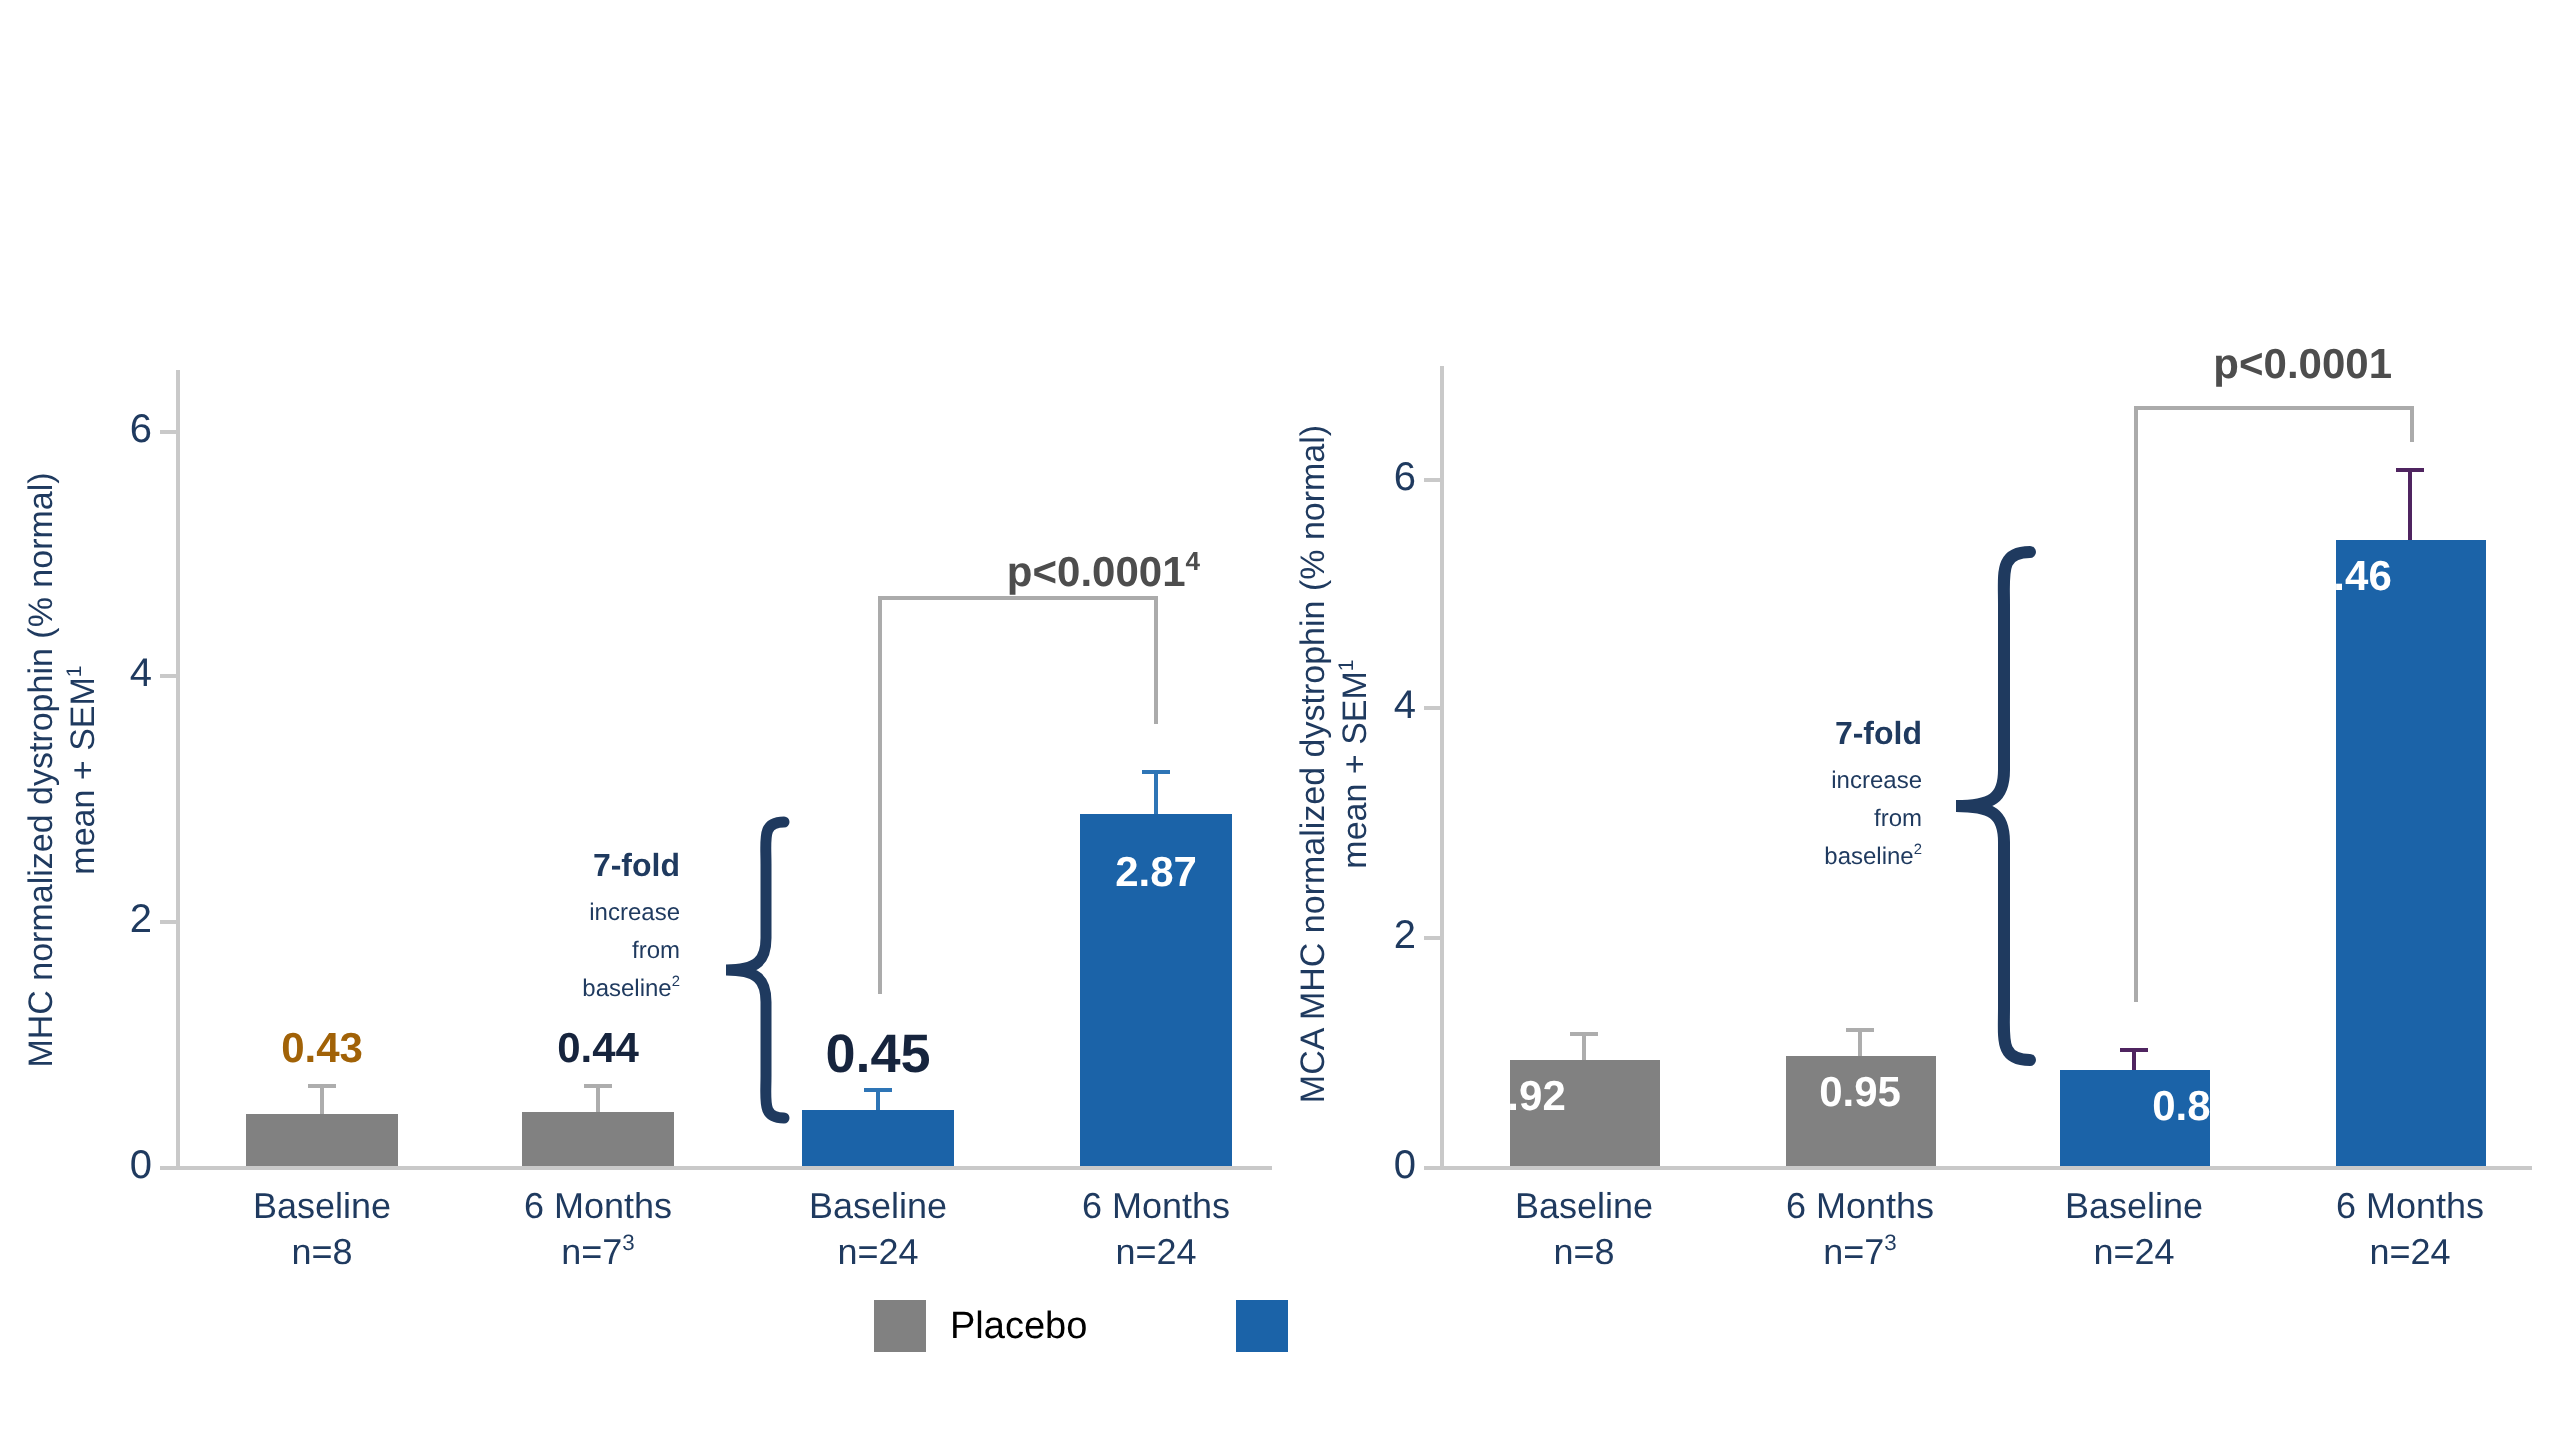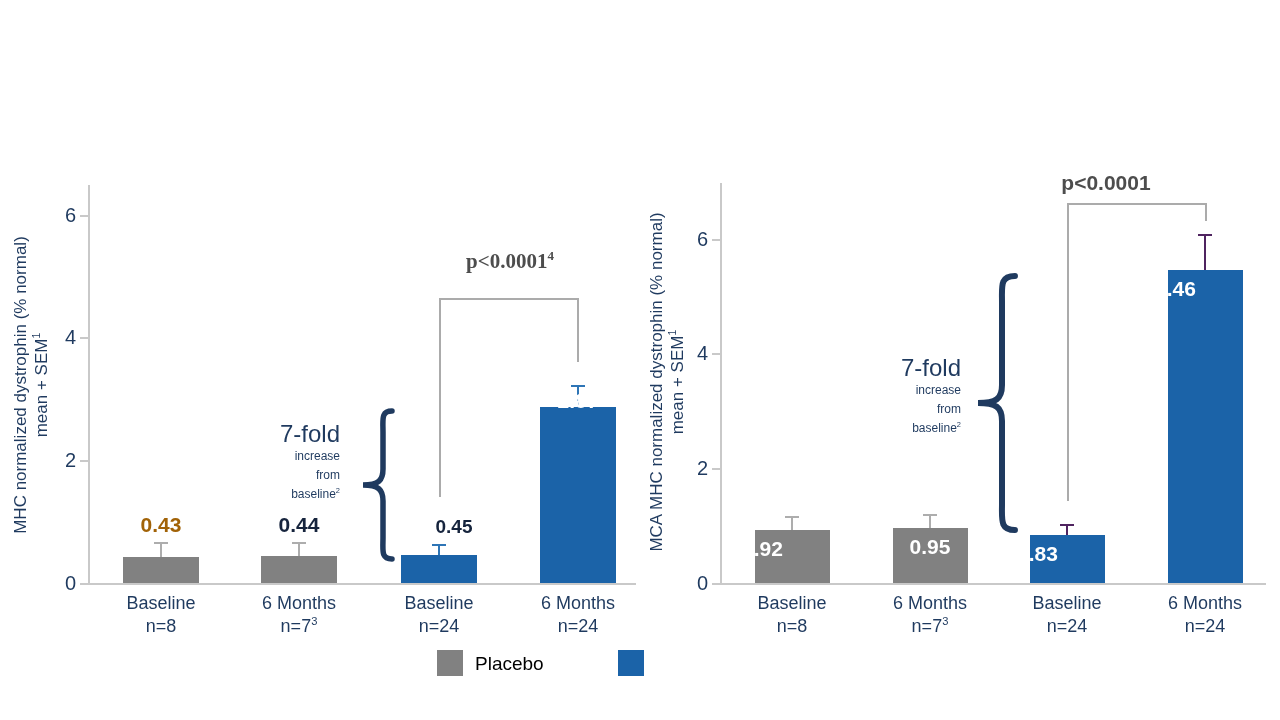--- a/index.html
+++ b/index.html
@@ -3,24 +3,24 @@
 <meta charset="utf-8">
 <style>
   html,body{margin:0;padding:0;background:#ffffff;}
   #stage{position:relative;width:1280px;height:720px;background:#ffffff;overflow:hidden;
          font-family:"Liberation Sans", sans-serif;}
   #stage div{box-sizing:border-box;}
   .abs{position:absolute;}
   .chart-title{position:absolute;text-align:center;font-size:24px;font-weight:bold;color:#1C63AC;}
   .y-axis-label{position:absolute;text-align:center;font-size:17px;line-height:21px;color:#1F3A5F;
                 transform:rotate(-90deg);}
-  .pvalue{position:absolute;text-align:center;font-size:21px;font-weight:bold;color:#4D4D4D;}
+  .pvalue{position:absolute;text-align:right;font-size:21px;font-weight:bold;color:#4D4D4D;}
   .sig-line{position:absolute;background:#ABABAB;}
   .fold-annotation{position:absolute;text-align:right;color:#1F3A5F;}
-  .fold-headline{font-size:24px;font-weight:normal;line-height:26px;}
+  .fold-headline{font-size:16px;font-weight:bold;line-height:26px;}
   .fold-line{font-size:12px;line-height:19px;}
   .legend-label{position:absolute;font-size:19px;line-height:26px;}
   .swatch{position:absolute;width:26px;height:26px;}
   sup{font-size:0.62em;vertical-align:super;line-height:0;}
 </style>
 </head>
 <body>
 
 <div id="stage">
 
@@ -29,21 +29,21 @@
   <div class="y-axis-label" style="left:-183px;top:363px;width:430px;height:44px;">
     <div>MHC normalized dystrophin (% normal)</div>
     <div><span>mean + SEM</span><sup>1</sup></div>
   </div>
 
   <div class="y-axis-label" style="left:453px;top:360px;width:430px;height:44px;">
     <div>MCA MHC normalized dystrophin (% normal)</div>
     <div><span>mean + SEM</span><sup>1</sup></div>
   </div>
 
-  <div class="pvalue" style="left:420px;top:249px;width:180px;font-family:Liberation Serif, serif;"><span>p&lt;0.0001</span><sup>4</sup></div>
+  <div class="pvalue" style="left:420px;top:275px;width:180px;"><span>p&lt;0.0001</span><sup>4</sup></div>
   <div class="sig-line" style="left:439px;top:298px;width:139px;height:2px;"></div>
   <div class="sig-line" style="left:439px;top:298px;width:2px;height:199px;"></div>
   <div class="sig-line" style="left:577px;top:298px;width:2px;height:64px;"></div>
 
   <div class="pvalue" style="left:1016px;top:171px;width:180px;"><span>p&lt;0.0001</span><sup></sup></div>
   <div class="sig-line" style="left:1067px;top:203px;width:139px;height:2px;"></div>
   <div class="sig-line" style="left:1067px;top:203px;width:2px;height:298px;"></div>
   <div class="sig-line" style="left:1205px;top:203px;width:2px;height:18px;"></div>
 
   <div class="fold-annotation" style="left:180px;top:421px;width:160px;">
@@ -92,29 +92,29 @@
     <div style="position: absolute; left: 298px; top: 543.704px; width: 2px; height: 12.28px; background: rgb(173, 173, 173);"></div>
     <div style="position: absolute; left: 292px; top: 541.704px; width: 14px; height: 2px; background: rgb(173, 173, 173);"></div>
     <div style="position: absolute; left: 249px; top: 511.704px; width: 100px; text-align: center; font-weight: bold; font-size: 21px; line-height: 26px; color: rgb(22, 36, 61);">0.44</div>
     <div style="position: absolute; left: 234px; top: 592px; width: 130px; text-align: center; font-size: 18px; line-height: 23px; color: rgb(31, 58, 95);">
       <div>6 Months</div>
       <div>n=7<sup>3</sup></div>
     </div>
     <div style="position: absolute; left: 401px; top: 555.37px; width: 76px; height: 27.63px; background: rgb(27, 99, 168);"></div>
     <div style="position: absolute; left: 438px; top: 545.546px; width: 2px; height: 9.824px; background: rgb(46, 117, 182);"></div>
     <div style="position: absolute; left: 432px; top: 543.546px; width: 14px; height: 2px; background: rgb(46, 117, 182);"></div>
-    <div style="position: absolute; left: 404px; top: 513.546px; width: 100px; text-align: center; font-weight: bold; font-size: 19px; line-height: 26px; color: rgb(22, 36, 61);">0.45</div>
+    <div style="position: absolute; left: 389px; top: 513.546px; width: 100px; text-align: center; font-weight: bold; font-size: 27px; line-height: 26px; color: rgb(22, 36, 61);">0.45</div>
     <div style="position: absolute; left: 374px; top: 592px; width: 130px; text-align: center; font-size: 18px; line-height: 23px; color: rgb(31, 58, 95);">
       <div>Baseline</div>
       <div>n=24</div>
     </div>
     <div style="position: absolute; left: 540px; top: 406.782px; width: 76px; height: 176.218px; background: rgb(27, 99, 168);"></div>
     <div style="position: absolute; left: 577px; top: 386.52px; width: 2px; height: 20.262px; background: rgb(46, 117, 182);"></div>
     <div style="position: absolute; left: 571px; top: 384.52px; width: 14px; height: 2px; background: rgb(46, 117, 182);"></div>
-    <div style="position: absolute; left: 528px; top: 388px; width: 100px; text-align: center; font-weight: bold; font-size: 21px; line-height: 26px; color: rgb(255, 255, 255);">2.87</div>
+    <div style="position: absolute; left: 528px; top: 424px; width: 100px; text-align: center; font-weight: bold; font-size: 21px; line-height: 26px; color: rgb(255, 255, 255);">2.87</div>
     <div style="position: absolute; left: 513px; top: 592px; width: 130px; text-align: center; font-size: 18px; line-height: 23px; color: rgb(31, 58, 95);">
       <div>6 Months</div>
       <div>n=24</div>
     </div>
     <div style="position: absolute; left: 720px; top: 183px; width: 2px; height: 402px; background: rgb(201, 201, 201);"></div>
     <div style="position: absolute; left: 720px; top: 583px; width: 546px; height: 2px; background: rgb(201, 201, 201);"></div>
     <div style="position: absolute; left: 712px; top: 583px; width: 8px; height: 2px; background: rgb(201, 201, 201);"></div>
     <div style="position: absolute; left: 666px; top: 570px; width: 42px; height: 26px; line-height: 26px; text-align: right; color: rgb(31, 58, 95); font-size: 20px;">0</div>
     <div style="position: absolute; left: 712px; top: 468.2px; width: 8px; height: 2px; background: rgb(201, 201, 201);"></div>
     <div style="position: absolute; left: 666px; top: 455.2px; width: 42px; height: 26px; line-height: 26px; text-align: right; color: rgb(31, 58, 95); font-size: 20px;">2</div>
@@ -134,21 +134,21 @@
     <div style="position: absolute; left: 929px; top: 516.416px; width: 2px; height: 12.054px; background: rgb(173, 173, 173);"></div>
     <div style="position: absolute; left: 923px; top: 514.416px; width: 14px; height: 2px; background: rgb(173, 173, 173);"></div>
     <div style="position: absolute; left: 880px; top: 534.47px; width: 100px; text-align: center; font-weight: bold; font-size: 21px; line-height: 26px; color: rgb(255, 255, 255);">0.95</div>
     <div style="position: absolute; left: 865px; top: 592px; width: 130px; text-align: center; font-size: 18px; line-height: 23px; color: rgb(31, 58, 95);">
       <div>6 Months</div>
       <div>n=7<sup>3</sup></div>
     </div>
     <div style="position: absolute; left: 1029.5px; top: 535.358px; width: 75px; height: 47.642px; background: rgb(27, 99, 168);"></div>
     <div style="position: absolute; left: 1066px; top: 526.174px; width: 2px; height: 9.184px; background: rgb(79, 36, 96);"></div>
     <div style="position: absolute; left: 1060px; top: 524.174px; width: 14px; height: 2px; background: rgb(79, 36, 96);"></div>
-    <div style="position: absolute; left: 1017px; top: 541.358px; width: 100px; text-align: left; font-weight: bold; font-size: 21px; line-height: 26px; color: rgb(255, 255, 255);">0.83</div>
+    <div style="position: absolute; left: 1017px; top: 541.358px; width: 100px; text-align: right; font-weight: bold; font-size: 21px; line-height: 26px; color: rgb(255, 255, 255);">0.83</div>
     <div style="position: absolute; left: 1002px; top: 592px; width: 130px; text-align: center; font-size: 18px; line-height: 23px; color: rgb(31, 58, 95);">
       <div>Baseline</div>
       <div>n=24</div>
     </div>
     <div style="position: absolute; left: 1167.5px; top: 269.596px; width: 75px; height: 313.404px; background: rgb(27, 99, 168);"></div>
     <div style="position: absolute; left: 1204px; top: 235.73px; width: 2px; height: 33.866px; background: rgb(79, 36, 96);"></div>
     <div style="position: absolute; left: 1198px; top: 233.73px; width: 14px; height: 2px; background: rgb(79, 36, 96);"></div>
     <div style="position: absolute; left: 1155px; top: 275.596px; width: 100px; text-align: left; font-weight: bold; font-size: 21px; line-height: 26px; color: rgb(255, 255, 255);">5.46</div>
     <div style="position: absolute; left: 1140px; top: 592px; width: 130px; text-align: center; font-size: 18px; line-height: 23px; color: rgb(31, 58, 95);">
       <div>6 Months</div>

